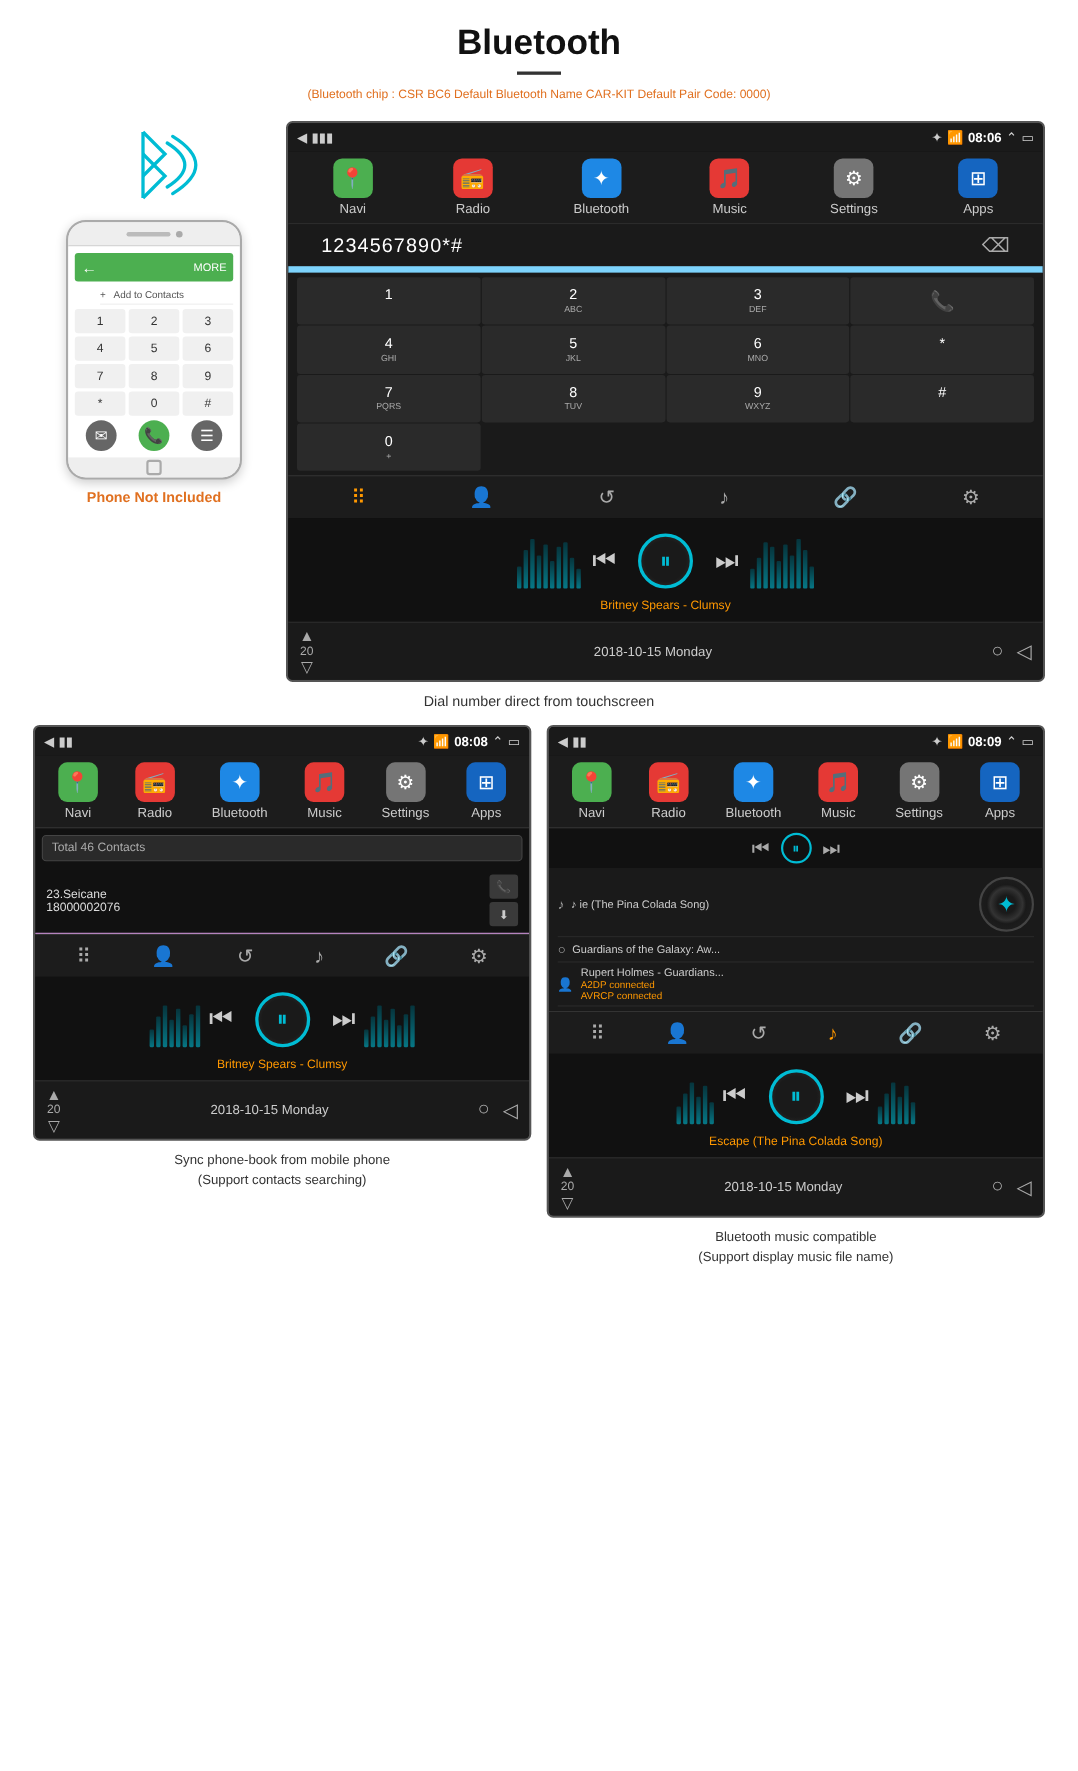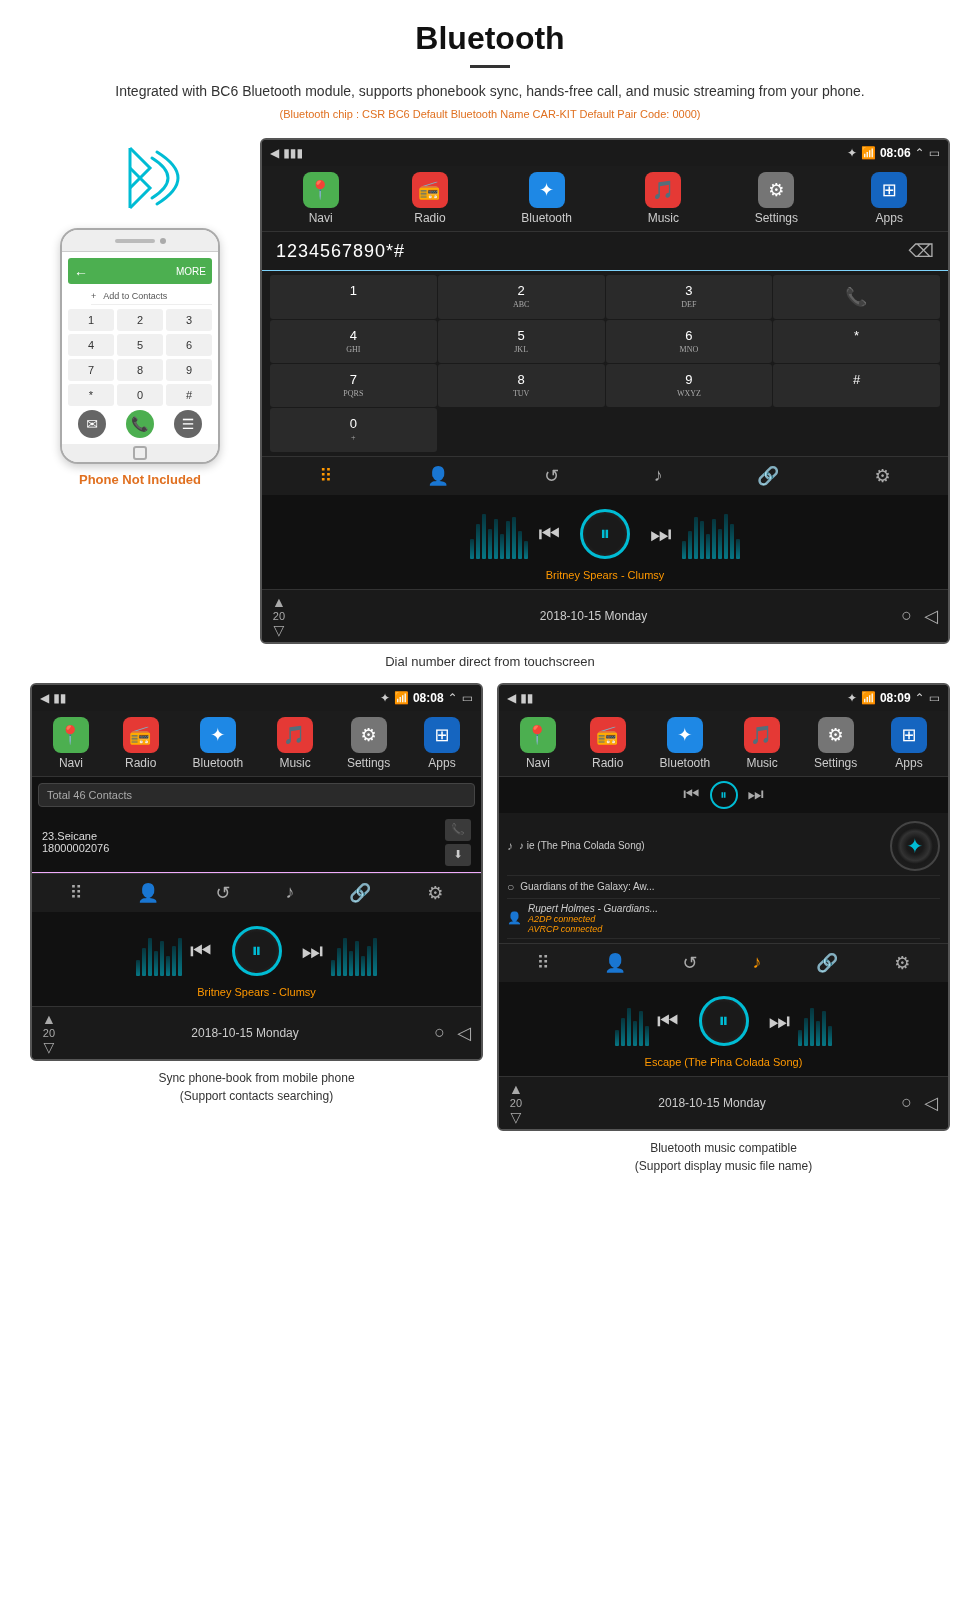--- a/index.html
+++ b/index.html
@@ -210,22 +210,22 @@
     .ic-music { background: #e53935; }
     .ic-settings { background: #757575; }
     .ic-apps { background: #1565c0; }
 
     
     .dialer-input-row {
       background: #1a1a1a;
       display: flex;
       align-items: center;
       justify-content: space-between;
-      padding: 8px 14px;
-      border-bottom: 1px solid #7dd3fc;
+      padding: 8px 30px;
+      border-bottom: 6px solid #7dd3fc;
     }
     .dialer-number {
       color: #fff;
       font-size: 18px;
       letter-spacing: 1px;
     }
     .dialer-backspace {
       color: #aaa;
       font-size: 18px;
     }
@@ -238,21 +238,21 @@
     }
     .dial-key {
       background: #2a2a2a;
       color: #fff;
       text-align: center;
       padding: 8px 4px;
       font-size: 13px;
       border-radius: 3px;
       line-height: 1.3;
     }
-    .dial-key .sub { font-size: 8px; color: #aaa; font-family: Liberation Serif, serif; }
+    .dial-key .sub { font-size: 8px; color: #aaa; }
     .dial-call-btn {
       background: #2a2a2a;
       display: flex;
       align-items: center;
       justify-content: center;
       border-radius: 3px;
       font-size: 18px;
     }
     .dial-call-green { color: #4caf50; }
 
@@ -445,21 +445,20 @@
       font-size: 13px;
       color: #00bcd4;
     }
   </style>
 </head>
 <body>
 
 <div class="page-header">
   <h1 class="page-title">Bluetooth</h1>
   <div class="header-divider"></div>
-  <p class="description">Integrated with BC6 Bluetooth module, supports phonebook sync, hands-free call, and music streaming from your phone.</p>
   <p class="spec-line">(Bluetooth chip : CSR BC6    Default Bluetooth Name CAR-KIT    Default Pair Code: 0000)</p>
 </div>
 
 <div class="top-section">
 
   <div class="phone-col">
 
     <svg class="bluetooth-symbol" viewBox="0 0 80 80">
 
       <path d="M52,20 Q68,30 68,40 Q68,50 52,60" stroke="#00bcd4" stroke-width="3" fill="none" stroke-linecap="round"></path>
@@ -813,21 +812,21 @@
           <div class="bt-vinyl">
             <span class="bt-vinyl-icon">✦</span>
           </div>
         </div>
         <div class="bt-list-item">
           <span class="bt-list-icon">○</span>
           <span class="bt-list-text">Guardians of the Galaxy: Aw...</span>
         </div>
         <div class="bt-list-item">
           <span class="bt-list-icon">👤</span>
-          <div style="flex:1;font-style:italic;">
+          <div style="flex:1;">
             <div class="bt-list-text">Rupert Holmes - Guardians...</div>
             <div class="bt-connect-text">A2DP connected</div>
             <div class="bt-connect-text">AVRCP connected</div>
           </div>
         </div>
       </div>
 
       <div class="car-bottom-nav">
         <span class="bottom-nav-icon">⠿</span>
         <span class="bottom-nav-icon">👤</span>

